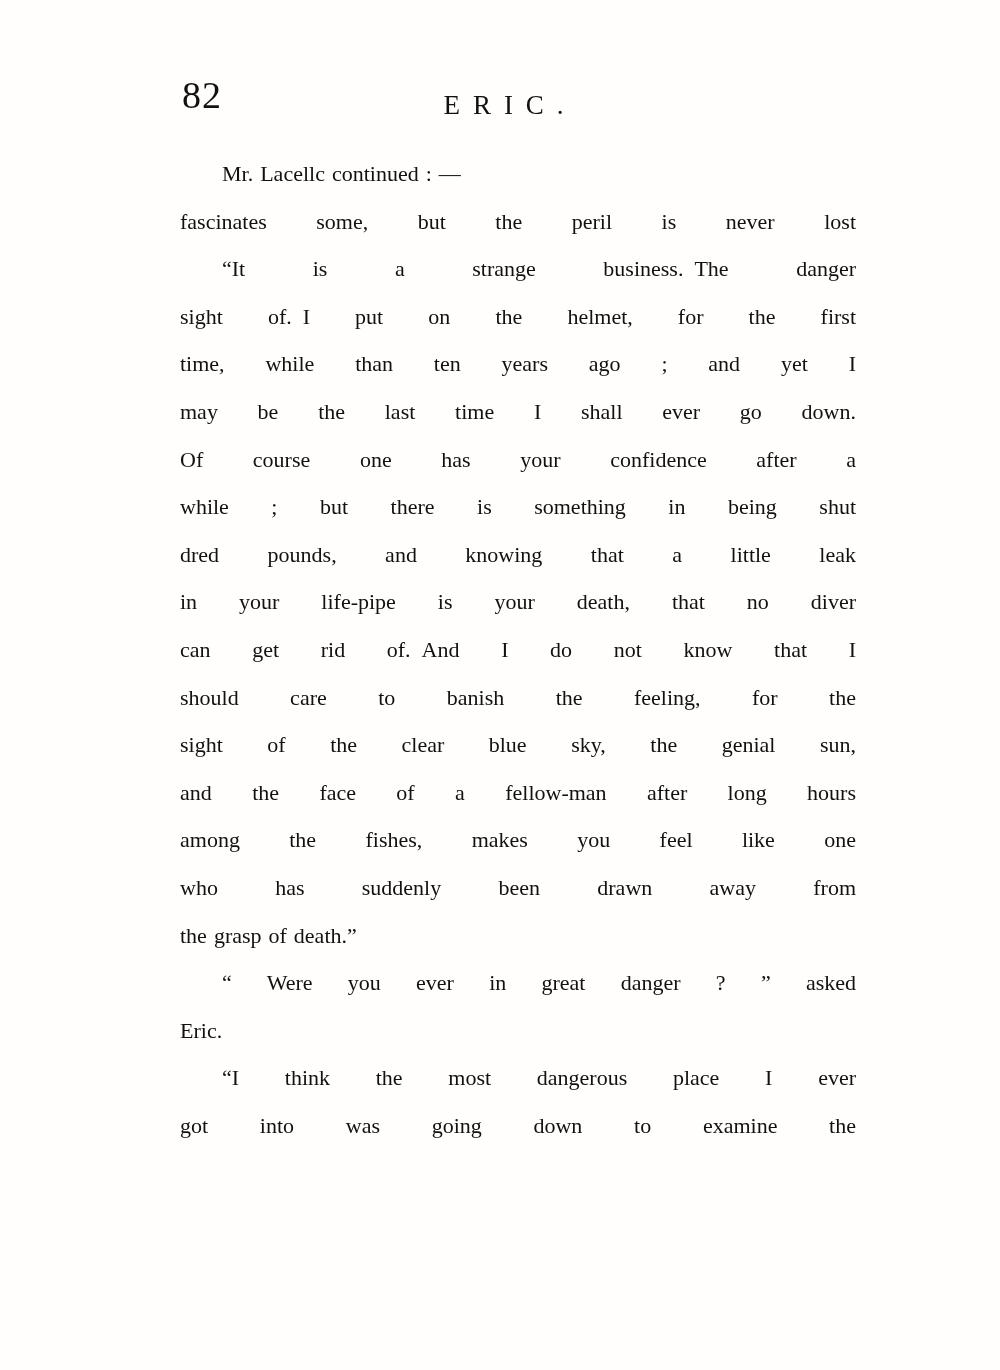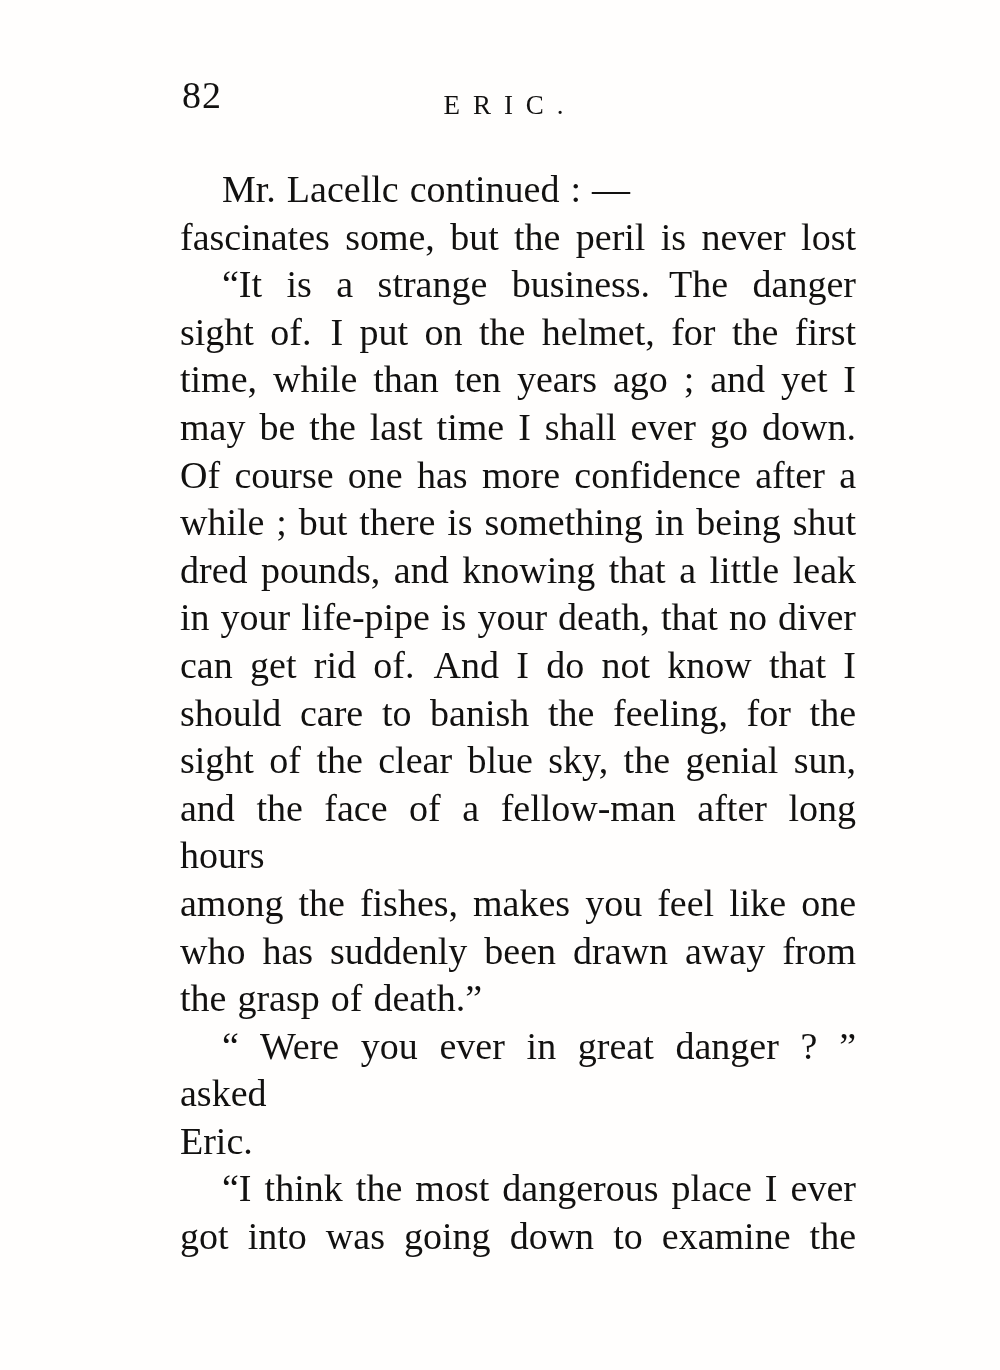--- a/index.html
+++ b/index.html
@@ -38,23 +38,23 @@
     top: 92px;
     font-size: 27px;
     line-height: 1;
     text-align: center;
     letter-spacing: 0.48em;
     font-weight: normal;
   }
   .page-body {
     position: absolute;
     left: 180px;
-    top: 166px;
+    top: 150px;
     width: 676px;
-    font-size: 38px;
+    font-size: 22px;
     line-height: 47.6px;
   }
   .text-line {
     text-align: justify;
     text-align-last: justify;
     white-space: normal;
     word-spacing: 1.5px;
   }
   .text-line.no-justify {
     text-align: left;
@@ -74,21 +74,21 @@
     <span class="running-title">ERIC.</span>
   </header>
 
   <main class="page-body">
     <div class="text-line indent no-justify">Mr. Lacellc continued : —</div>
     <div class="text-line">fascinates some, but the peril is never lost</div>
     <div class="text-line indent">“It is a strange business. The danger</div>
     <div class="text-line">sight of. I put on the helmet, for the first</div>
     <div class="text-line">time, while than ten years ago ; and yet I</div>
     <div class="text-line">may be the last time I shall ever go down.</div>
-    <div class="text-line">Of course one has more confidence after a</div>
+    <div class="text-line">Of course one has your confidence after a</div>
     <div class="text-line">while ; but there is something in being shut</div>
     <div class="text-line">dred pounds, and knowing that a little leak</div>
     <div class="text-line">in your life-pipe is your death, that no diver</div>
     <div class="text-line">can get rid of. And I do not know that I</div>
     <div class="text-line">should care to banish the feeling, for the</div>
     <div class="text-line">sight of the clear blue sky, the genial sun,</div>
     <div class="text-line">and the face of a fellow-man after long hours</div>
     <div class="text-line">among the fishes, makes you feel like one</div>
     <div class="text-line">who has suddenly been drawn away from</div>
     <div class="text-line no-justify">the grasp of death.”</div>

